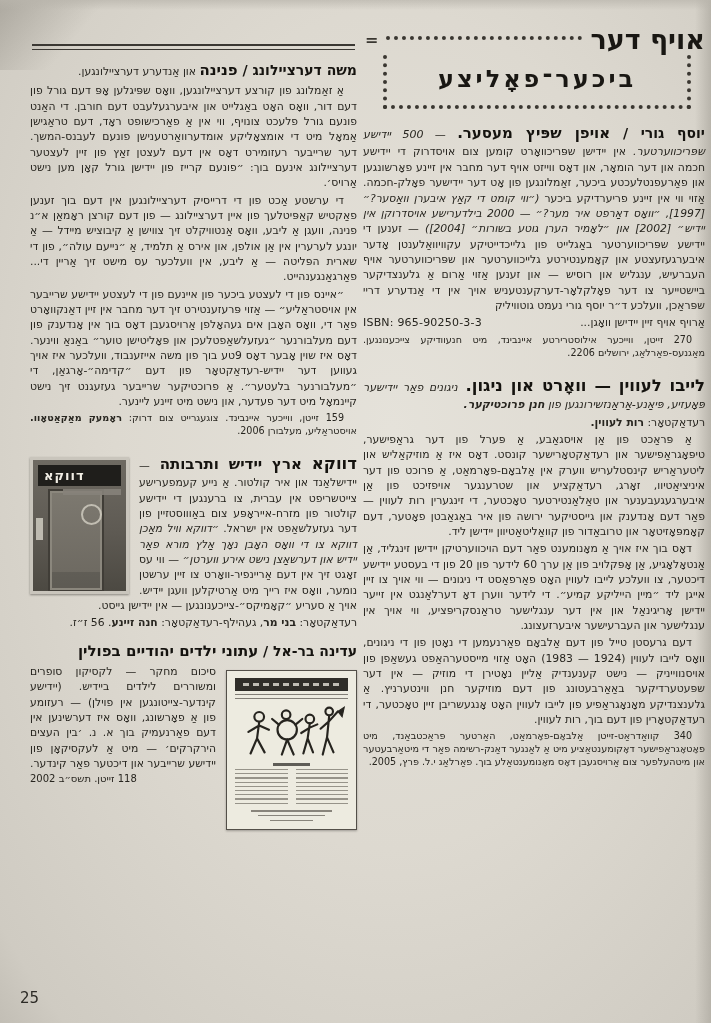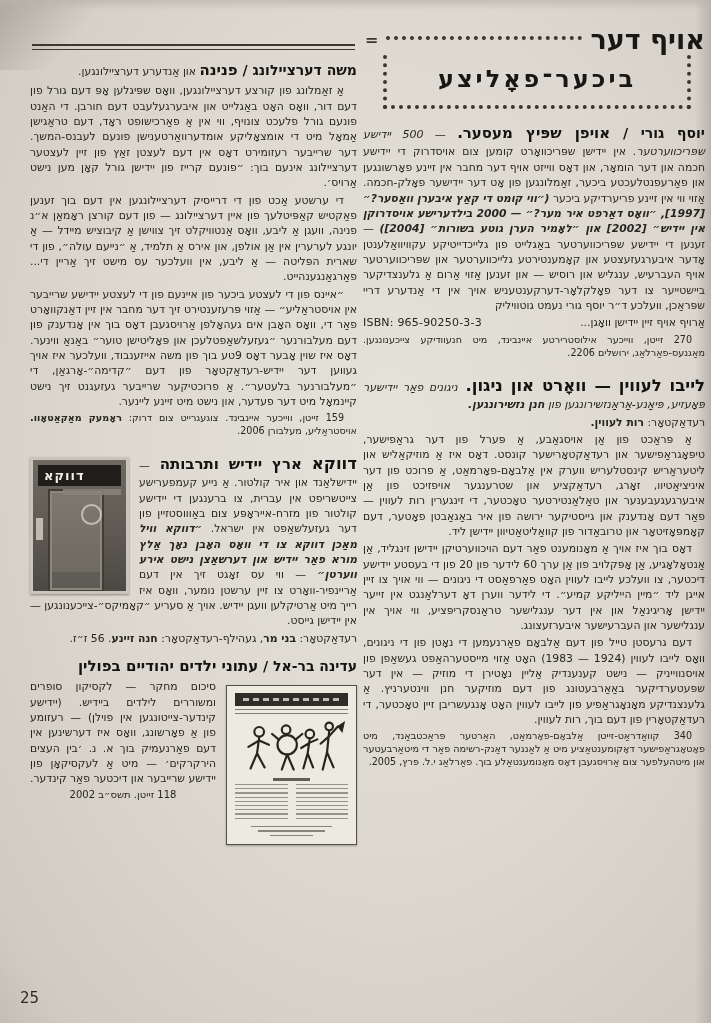--- a/index.html
+++ b/index.html
@@ -36,21 +36,21 @@
   .mast-title2{font-weight:bold;font-size:24px;letter-spacing:3px;color:#191713;white-space:nowrap;}
 
   
   .body-p{font-size:10.8px;line-height:1.42;margin:0 0 2px 0;}
   .p-ind{text-indent:13px;}
   .h-author{font-weight:bold;font-size:14px;color:#15130f;}
   .h-title{font-weight:bold;font-size:15px;color:#15130f;}
   .h-sub{font-style:italic;font-size:11px;}
   .h-big{font-weight:bold;font-size:16.5px;color:#15130f;}
   .bold{font-weight:bold;}
-  .ital{font-style:italic;font-weight:bold;}
+  .ital{font-style:italic;}
   .imprint{font-size:9.6px;line-height:1.35;margin:3px 0 0 0;}
   .isbn-line{display:flex;justify-content:space-between;align-items:baseline;font-size:10.8px;line-height:1.42;}
   .isbn{direction:ltr;unicode-bidi:embed;font-size:11px;letter-spacing:.2px;}
   .spacer-sm{height:8px;}
   .spacer-md{height:14px;}
 
   
   .davka-cover{float:left;width:99px;height:137px;margin:5px 10px 3px 0;background:#c9c5bc;padding:3px;
     box-shadow:0 1px 2px rgba(40,38,33,.45);box-sizing:border-box;}
   .davka-photo{position:relative;width:100%;height:100%;overflow:hidden;
@@ -75,21 +75,21 @@
   .kids-subheader{margin-top:3px;height:8px;
     background:repeating-linear-gradient(180deg,#534f49 0 1.3px,rgba(0,0,0,0) 1.3px 4px);opacity:.7;}
   .kids-art{display:block;width:100%;height:56px;margin-top:3px;}
   .kids-mini-title{height:3px;width:32%;background:#3b3934;margin:2px auto 3px auto;opacity:.8;}
   .kids-cols{display:flex;gap:8px;}
   .kids-col{flex:1;height:38px;
     background:repeating-linear-gradient(180deg,#5d5950 0 1.2px,rgba(0,0,0,0) 1.2px 4.2px);opacity:.6;}
   .kids-footer-lines div{height:1.3px;background:#5d5950;margin:3.4px auto;opacity:.7;}
   .kids-fl-1{width:72%;} .kids-fl-2{width:60%;} .kids-fl-3{width:38%;}
 
-  .barel-imprint{font-size:10px;text-align:center;margin-top:0;}
+  .barel-imprint{font-size:10px;text-align:left;margin-top:0;}
   .clear{clear:both;}
 
   .page-number{position:absolute;left:20px;bottom:16px;font-size:15px;color:#2c2a25;}
 </style>
 </head>
 <body>
 
 <div class="page">
   <div class="scan-corner"></div>
   <div class="scan-edge-right"></div>
@@ -118,21 +118,21 @@
         <span>אַרויף אויף זיין יידישן וואָגן...</span>
         <span class="isbn">ISBN: 965-90250-3-3</span>
       </div>
       <p class="imprint p-ind">270 זייטן, ווייכער אילוסטרירטע איינבינד, מיט חנעוודיקע צייכענונגען. מאַגנעס-פאַרלאַג, ירושלים 2206.</p>
     </div>
 
     <div class="spacer-md"></div>
 
     <div>
       <p class="body-p">
-        <span class="h-big">לייבו לעווין — וואָרט און ניגון. </span><span class="h-sub">ניגונים פאַר יידישער פּאָעזיע, פּיאַנע-אַראַנזשירונגען פון </span><span class="h-sub bold">חנן נזשירונגען.</span>
+        <span class="h-big">לייבו לעווין — וואָרט און ניגון. </span><span class="h-sub">ניגונים פאַר יידישער פּאָעזיע, פּיאַנע-אַראַנזשירונגען פון </span><span class="h-sub bold">חנן פרוכטיקער.</span>
       </p>
       <p class="body-p">
         <span>רעדאַקטאָר: </span><span class="bold">רות לעווין.</span>
       </p>
       <p class="body-p p-ind">אַ פּראַכט פון אַן אויסגאַבע, אַ פּערל פון דער גראַפישער, טיפּאָגראַפישער און רעדאַקטאָרישער קונסט. דאָס איז אַ מוזיקאַליש און ליטעראַריש קינסטלעריש ווערק אין אַלבאָם-פאָרמאַט, אַ פרוכט פון דער איניציאַטיוו, זאָרג, רעדאַקציע און שטרענגער אויפזיכט פון אַן איבערגעגעבענער און טאַלאַנטירטער טאָכטער, די זינגערין רות לעווין — פאַר דעם אָנדענק און גייסטיקער ירושה פון איר באַגאַבטן פאָטער, דעם קאָמפּאָזיטאָר און טרובאַדור פון קוואַליטאַטיוון יידישן ליד.</p>
       <p class="body-p p-ind">דאָס בוך איז אויך אַ מאָנומענט פאַר דעם הויכווערטיקן יידישן זינגליד, אַן אַנטאָלאָגיע, אַן אָפּקלויב פון אַן ערך 60 לידער פון 20 פון די בעסטע יידישע דיכטער, צו וועלכע לייבו לעווין האָט פאַרפאַסט די ניגונים — ווי אויך צו זיין אייגן ליד ״מיין הייליקע קמיע״. די לידער ווערן דאָ דערלאַנגט אין זייער יידישן אָריגינאַל און אין דער ענגלישער טראַנסקריפּציע, ווי אויך אין ענגלישער און העברעישער איבערזעצונג.</p>
       <p class="body-p p-ind">דעם גרעסטן טייל פון דעם אַלבאָם פאַרנעמען די נאָטן פון די ניגונים, וואָס לייבו לעווין (1924 — 1983) האָט אַזוי מייסטערהאַפט געשאַפן פון אויסנווייניק — נישט קענענדיק אַליין נאָטירן די מוזיק — אין דער שפּעטערדיקער באַאַרבעטונג פון דעם מוזיקער חנן ווינטערניץ. אַ גלענצנדיקע מאָנאָגראַפיע פון לייבו לעווין האָט אָנגעשריבן זיין טאָכטער, די רעדאַקטאָרין פון דעם בוך, רות לעווין.</p>
       <p class="imprint p-ind">340 קוואַדראַט-זייטן אַלבאָם-פאָרמאַט, האַרטער פּראַכטבאַנד, מיט פאָטאָגראַפישער דאָקומענטאַציע מיט אַ לאַנגער דאַנק-רשימה פאַר די מיטאַרבעטער און מיטהעלפער צום אַרויסגעבן דאָס מאָנומענטאַלע בוך. פאַרלאַג י.ל. פּרץ, 2005.</p>
     </div>
   </div>

